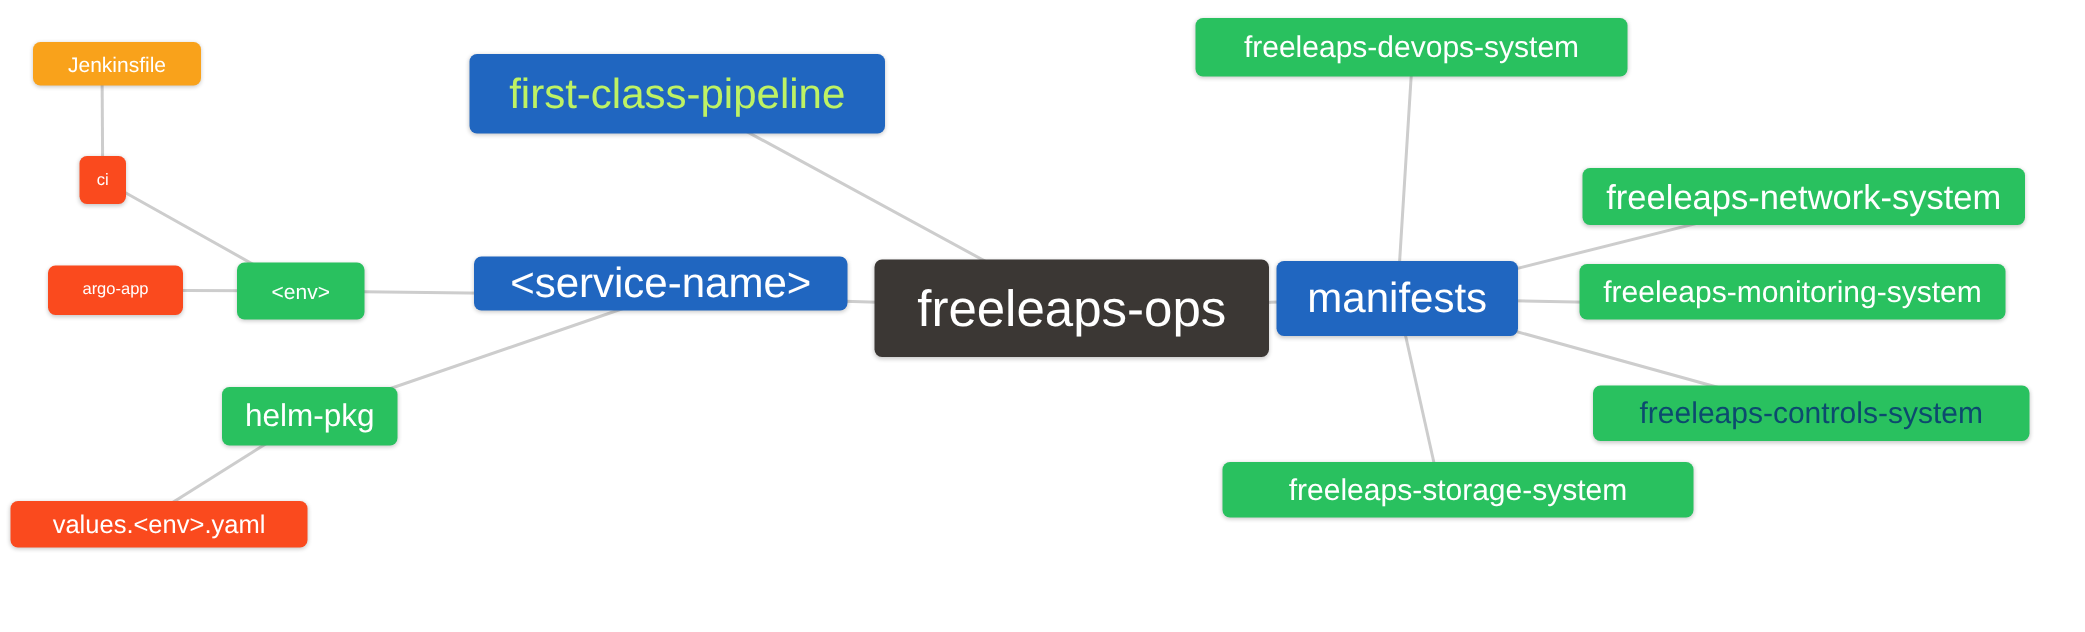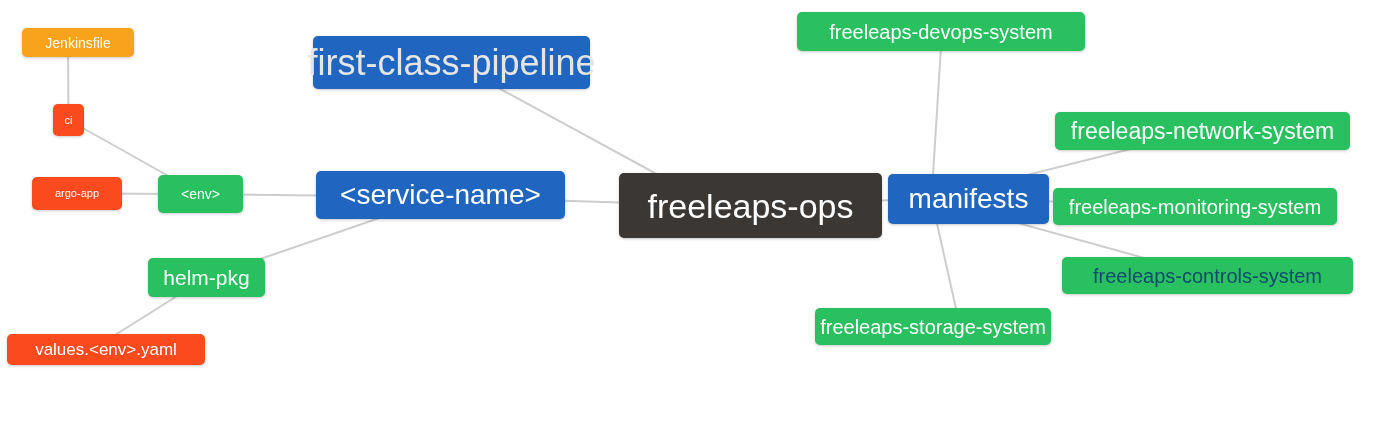--- a/index.html
+++ b/index.html
@@ -44,29 +44,29 @@
       <line x1="451.5" y1="62.5" x2="714.5" y2="205.5" stroke="#cdcdcd" stroke-width="2"></line>
       <line x1="440.5" y1="197" x2="714.5" y2="205.5" stroke="#cdcdcd" stroke-width="2"></line>
       <line x1="714.5" y1="205.5" x2="931.5" y2="199" stroke="#cdcdcd" stroke-width="2"></line>
       <line x1="931.5" y1="199" x2="941" y2="47.5" stroke="#cdcdcd" stroke-width="2"></line>
       <line x1="931.5" y1="199" x2="1202.5" y2="131" stroke="#cdcdcd" stroke-width="2"></line>
       <line x1="931.5" y1="199" x2="1213" y2="204.5" stroke="#cdcdcd" stroke-width="2"></line>
       <line x1="931.5" y1="199" x2="1207.5" y2="275.5" stroke="#cdcdcd" stroke-width="2"></line>
       <line x1="931.5" y1="199" x2="960" y2="326.5" stroke="#cdcdcd" stroke-width="2"></line>
     </svg>
   <div>
-      <div class="node" style="left: 583px; top: 173px; width: 263px; height: 65px; font-size: 34px; background: rgb(59, 55, 52); color: rgb(255, 255, 255); margin-left: 36px;">freeleaps-ops</div>
-      <div class="node" style="left: 313px; top: 36px; width: 277px; height: 53px; font-size: 36px; background: rgb(32, 102, 192); color: #e5e5e5;">first-class-pipeline</div>
-      <div class="node" style="left: 316px; top: 171px; width: 249px; height: 48px; font-size: 28px; background: rgb(32, 102, 192); color: rgb(255, 255, 255);">&lt;service-name&gt;</div>
-      <div class="node" style="left: 851px; top: 174px; width: 161px; height: 50px; font-size: 28px; background: rgb(32, 102, 192); color: rgb(255, 255, 255); margin-left: 37px;">manifests</div>
+      <div class="node" style="left: 583px; top: 173px; width: 263px; height: 65px; font-size: 34px; background: rgb(59, 55, 52); color: rgb(255, 255, 255);">freeleaps-ops</div>
+      <div class="node" style="left: 313px; top: 36px; width: 277px; height: 53px; font-size: 28px; background: rgb(32, 102, 192); color: #bef264;">first-class-pipeline</div>
+      <div class="node" style="left: 316px; top: 171px; width: 249px; height: 36px; font-size: 28px; background: rgb(32, 102, 192); color: rgb(255, 255, 255);">&lt;service-name&gt;</div>
+      <div class="node" style="left: 851px; top: 174px; width: 161px; height: 50px; font-size: 28px; background: rgb(32, 102, 192); color: rgb(255, 255, 255);">manifests</div>
       <div class="node" style="left: 158px; top: 175px; width: 85px; height: 38px; font-size: 14px; background: rgb(41, 193, 95); color: rgb(255, 255, 255);">&lt;env&gt;</div>
       <div class="node" style="left: 148px; top: 258px; width: 117px; height: 39px; font-size: 21px; background: rgb(41, 193, 95); color: rgb(255, 255, 255);">helm-pkg</div>
       <div class="node" style="left: 32px; top: 177px; width: 90px; height: 33px; font-size: 11px; background: rgb(250, 74, 30); color: rgb(255, 255, 255);">argo-app</div>
       <div class="node" style="left: 7px; top: 334px; width: 198px; height: 31px; font-size: 17px; background: rgb(250, 74, 30); color: rgb(255, 255, 255);">values.&lt;env&gt;.yaml</div>
       <div class="node" style="left: 53px; top: 104px; width: 31px; height: 32px; font-size: 11px; background: rgb(250, 74, 30); color: rgb(255, 255, 255);">ci</div>
       <div class="node" style="left: 22px; top: 28px; width: 112px; height: 29px; font-size: 14px; background: rgb(249, 162, 27); color: rgb(255, 255, 255);">Jenkinsfile</div>
       <div class="node" style="left: 797px; top: 12px; width: 288px; height: 39px; font-size: 20px; background: rgb(41, 193, 95); color: rgb(255, 255, 255);">freeleaps-devops-system</div>
       <div class="node" style="left: 1055px; top: 112px; width: 295px; height: 38px; font-size: 23px; background: rgb(41, 193, 95); color: rgb(255, 255, 255);">freeleaps-network-system</div>
-      <div class="node" style="left: 1053px; top: 188px; width: 284px; height: 37px; font-size: 20px; background: rgb(41, 193, 95); color: rgb(255, 255, 255);">freeleaps-monitoring-system</div>
+      <div class="node" style="left: 1053px; top: 176px; width: 284px; height: 37px; font-size: 20px; background: rgb(41, 193, 95); color: rgb(255, 255, 255);">freeleaps-monitoring-system</div>
       <div class="node" style="left: 1062px; top: 257px; width: 291px; height: 37px; font-size: 20px; background: rgb(41, 193, 95); color: #0c4a6e;">freeleaps-controls-system</div>
-      <div class="node" style="left: 815px; top: 308px; width: 236px; height: 37px; font-size: 20px; background: rgb(41, 193, 95); color: rgb(255, 255, 255);">freeleaps-storage-system</div>
+      <div class="node" style="left: 815px; top: 308px; width: 314px; height: 37px; font-size: 20px; background: rgb(41, 193, 95); color: rgb(255, 255, 255);">freeleaps-storage-system</div>
     </div>
 </div>
 
 </body></html>

